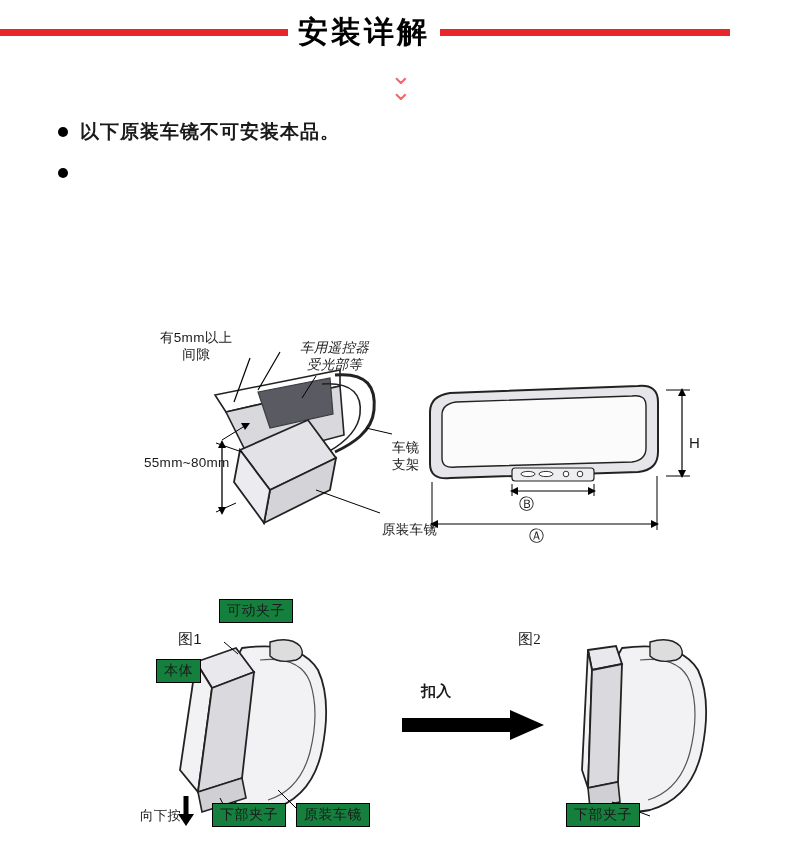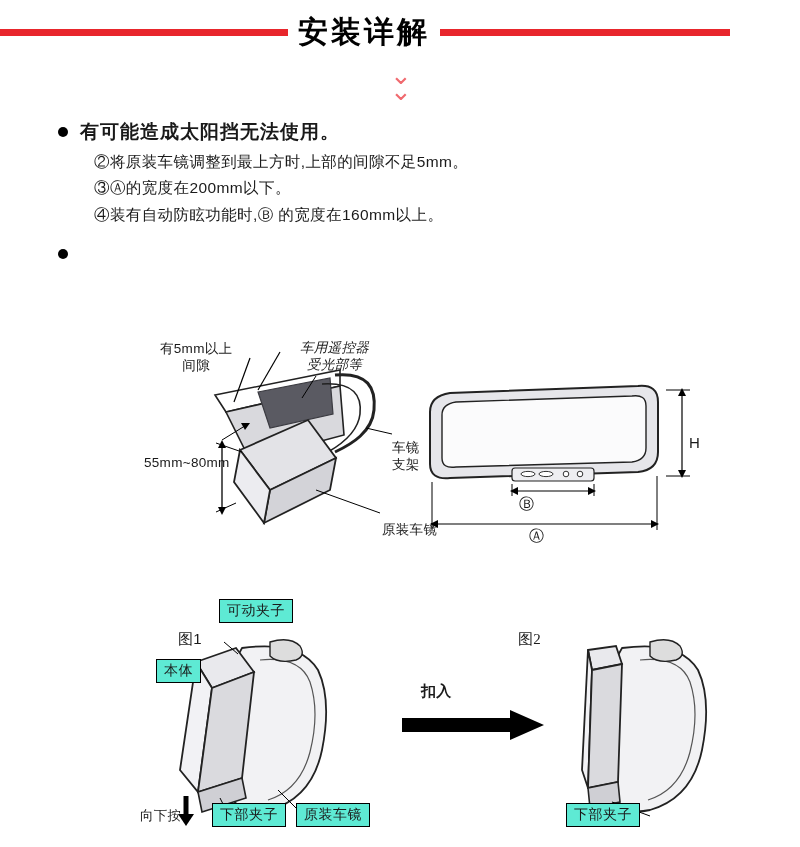--- a/index.html
+++ b/index.html
@@ -94,21 +94,21 @@
   .figures {
     position: absolute;
     top: 330px;
     left: 0;
     width: 800px;
     height: 520px;
   }
   svg { display: block; }
   .box-label {
     border: 1.6px solid #000;
-    background: #5eead4;
+    background: #15803d;
     font-size: 14px;
     padding: 2px 7px;
     display: inline-block;
     white-space: nowrap;
     letter-spacing: 0.5px;
   }
   .plain-label {
     font-size: 13.5px;
     line-height: 1.25;
     white-space: nowrap;
@@ -128,26 +128,21 @@
 <div class="chevron">
   <span class="c1">⌄</span>
   <span class="c2">⌄</span>
 </div>
 
 <div class="notes">
 
   <div class="note-block">
     <div class="note-main">
       <span class="bullet"></span>
-      <span>有可能造成太阳挡无法使用。</span>
-    </div>
-    <div class="sub-list">
-      <div>②将原装车镜调整到最上方时,上部的间隙不足5mm。</div>
-      <div>③Ⓐ的宽度在200mm以下。</div>
-      <div>④装有自动防眩功能时,Ⓑ 的宽度在160mm以上。</div>
+      <span>以下原装车镜不可安装本品。</span>
     </div>
   </div>
 
 
   <div class="note-block gap-2">
     <div class="note-main">
       <span class="bullet"></span>
     </div>
   </div>
 
@@ -181,21 +176,21 @@
     <line x1="92" y1="100" x2="118" y2="84" stroke="#000" stroke-width="1"></line>
     <path d="M120 83 l-9 0 l4 7 z" fill="#000"></path>
 
     <line x1="186" y1="36" x2="172" y2="58" stroke="#000" stroke-width="1"></line>
 
     <line x1="236" y1="88" x2="262" y2="94" stroke="#000" stroke-width="1"></line>
 
     <line x1="186" y1="150" x2="250" y2="173" stroke="#000" stroke-width="1"></line>
   </svg>
 
-  <div class="abs plain-label" style="left:160px; top:11px; text-align:center;">
+  <div class="abs plain-label" style="left:160px; top:0; text-align:center;">
     <div>有5mm以上</div>
     <div>间隙</div>
   </div>
 
   <div class="abs plain-label" style="left:300px; top:10px; text-align:center;font-style:italic;">
     <div>车用遥控器</div>
     <div>受光部等</div>
   </div>
 
   <div class="abs plain-label" style="left:144px; top:125px;">55mm~80mm</div>

